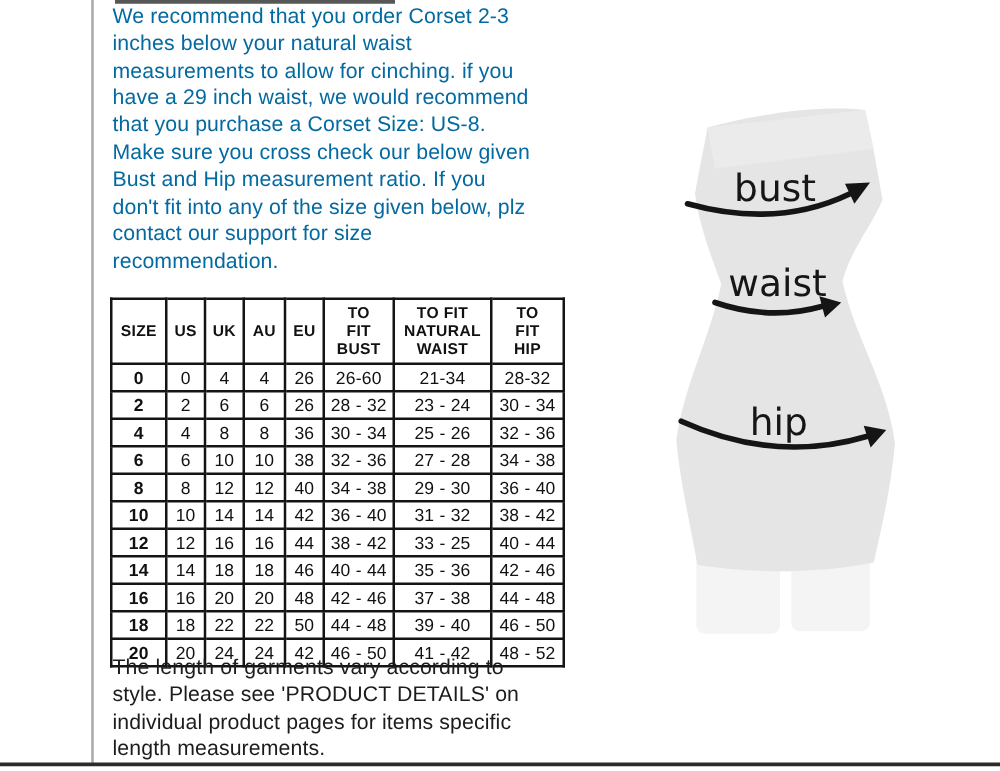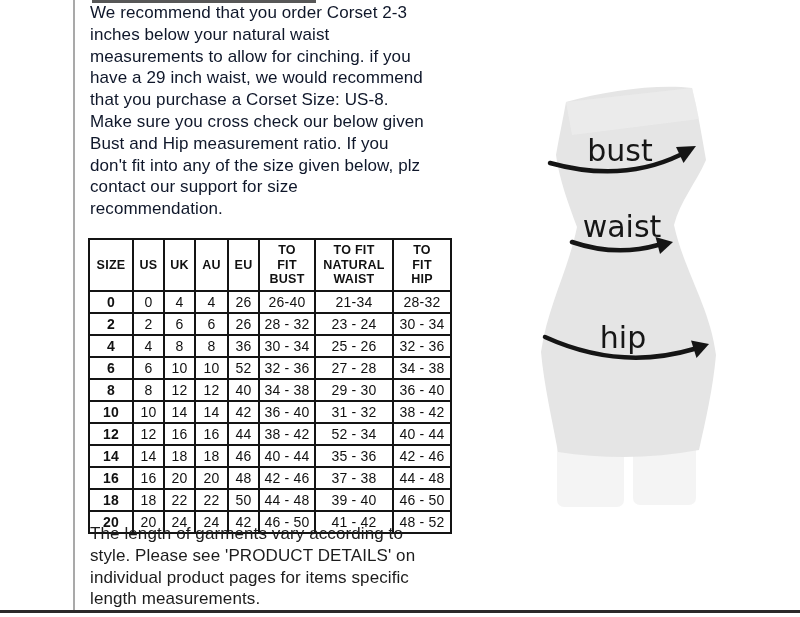--- a/index.html
+++ b/index.html
@@ -20,21 +20,21 @@
     background: #a9a9a9;
   }
   .bottom-rule {
     position: absolute; left: 0; top: 610px; width: 800px; height: 3px;
     background: #2b2b2b;
   }
   .intro {
     position: absolute; left: 90px; top: 2px; width: 382px;
     margin: 0;
     font-size: 17px; line-height: 21.8px; font-weight: 500;
-    letter-spacing: 0.1px; color: #0f172a;
+    letter-spacing: 0.1px; color: #0369a1;
     white-space: pre-line;
   }
   .footer-note {
     position: absolute; left: 90px; top: 523px; width: 392px;
     margin: 0;
     font-size: 17px; line-height: 21.8px; font-weight: 500;
     letter-spacing: 0.1px; color: #1c1c1c;
     white-space: pre-line;
   }
   table.size-table {
@@ -128,21 +128,21 @@
 HIP</th>
         </tr>
       </thead>
     <tbody>
         <tr>
           <td class="size-col">0</td>
           <td>0</td>
           <td>4</td>
           <td>4</td>
           <td>26</td>
-          <td>26-40</td>
+          <td>26-60</td>
           <td>21-34</td>
           <td>28-32</td>
         </tr>
         <tr>
           <td class="size-col">2</td>
           <td>2</td>
           <td>6</td>
           <td>6</td>
           <td>26</td>
           <td>28 - 32</td>
@@ -157,21 +157,21 @@
           <td>36</td>
           <td>30 - 34</td>
           <td>25 - 26</td>
           <td>32 - 36</td>
         </tr>
         <tr>
           <td class="size-col">6</td>
           <td>6</td>
           <td>10</td>
           <td>10</td>
-          <td>52</td>
+          <td>38</td>
           <td>32 - 36</td>
           <td>27 - 28</td>
           <td>34 - 38</td>
         </tr>
         <tr>
           <td class="size-col">8</td>
           <td>8</td>
           <td>12</td>
           <td>12</td>
           <td>40</td>
@@ -189,21 +189,21 @@
           <td>31 - 32</td>
           <td>38 - 42</td>
         </tr>
         <tr>
           <td class="size-col">12</td>
           <td>12</td>
           <td>16</td>
           <td>16</td>
           <td>44</td>
           <td>38 - 42</td>
-          <td>52 - 34</td>
+          <td>33 - 25</td>
           <td>40 - 44</td>
         </tr>
         <tr>
           <td class="size-col">14</td>
           <td>14</td>
           <td>18</td>
           <td>18</td>
           <td>46</td>
           <td>40 - 44</td>
           <td>35 - 36</td>

